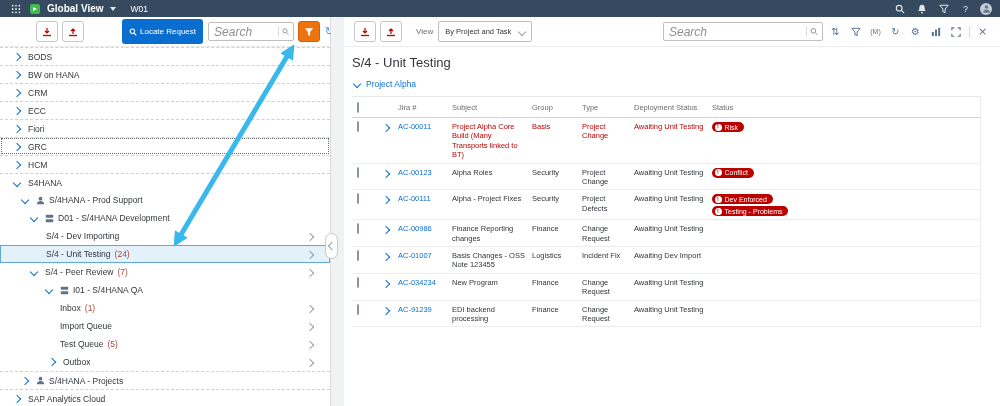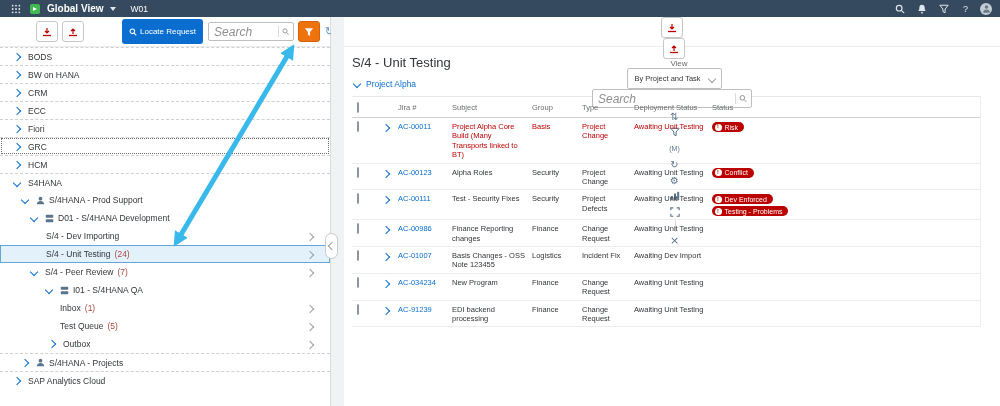--- a/index.html
+++ b/index.html
@@ -18,21 +18,21 @@
   .logo-mark i{display:block;width:0;height:0;border-top:2.5px solid transparent;border-bottom:2.5px solid transparent;border-left:4px solid #fff;}
   .avatar{width:12px;height:12px;border-radius:50%;background:#c3cdd6;display:flex;align-items:center;justify-content:center;overflow:hidden;}
 
   
   .panel-left{position:absolute;top:17px;left:0;width:330px;bottom:0;background:#fff;border-right:1px solid #dcdcdc;display:flex;flex-direction:column;}
   .strip{position:absolute;top:17px;left:331px;width:13px;bottom:0;background:#f1f2f4;border-right:1px solid #e4e4e4;}
   .panel-main{position:absolute;top:17px;left:344px;right:0;bottom:0;background:#fff;}
 
   .toolbar{height:29px;flex:none;display:flex;align-items:center;border-bottom:1px solid #ececec;background:#fff;}
   .tb-left{padding:0 4px 0 36px;}
-  .tb-main{padding:0 10px;flex-direction:column;}
+  .tb-main{padding:0 10px;}
 
   .btn-sm{width:20px;height:19px;border:1px solid #c6c6c6;border-radius:3px;background:#fff;
           display:flex;align-items:center;justify-content:center;flex:none;}
   .btn-sm + .btn-sm{margin-left:4px;}
   .btn-primary{height:25px;margin-left:38px;background:#0a6ed1;color:#fff;border-radius:3px;
                display:flex;align-items:center;gap:3px;padding:0 7px;font-size:8px;flex:none;white-space:nowrap;}
   .search-box{height:19px;border:1px solid #bfbfbf;border-radius:2px;background:#fff;
               display:flex;align-items:center;gap:3px;padding:0 4px 0 5px;flex:none;box-sizing:border-box;}
   .search-box input{border:0;outline:0;padding:0;width:100%;font-size:12px;font-family:inherit;color:#444;background:transparent;}
   .search-box input::placeholder{color:#8f8f8f;font-style:italic;}
@@ -270,20 +270,24 @@
             </svg>
           </span>
         <span class="t-label">I01 - S/4HANA QA</span>
       </div>
       <div class="tree-row lv4">
         <span class="t-label">Inbox</span>
         <span class="t-count">(1)</span>
         <span class="chev r gray nav-chev"></span>
       </div>
       <div class="tree-row lv4">
+        <span class="t-label">Import Queue</span>
+        <span class="chev r gray nav-chev"></span>
+      </div>
+      <div class="tree-row lv4">
         <span class="t-label">Test Queue</span>
         <span class="t-count">(5)</span>
         <span class="chev r gray nav-chev"></span>
       </div>
       <div class="tree-row lv3" style="padding-left:49px;">
         <span class="chev r"></span>
         <span class="t-label">Outbox</span>
         <span class="chev r gray nav-chev"></span>
       </div>
       <div class="tree-row lv1 sep">
@@ -409,21 +413,21 @@
                 <span class="b-ico">!</span>
                 <span>Conflict</span>
               </span>
           </span>
         </div>
 
         <div class="t-row">
           <span><span class="cb"></span></span>
           <span class="chev r exp"></span>
           <a class="jira">AC-00111</a>
-          <span class="cell">Test - Security Fixes</span>
+          <span class="cell">Alpha - Project Fixes</span>
           <span class="cell">Security</span>
           <span class="cell">Project Defects</span>
           <span class="cell">Awaiting Unit Testing</span>
           <span class="status-cell">
             <span class="badge">
                 <span class="b-ico">!</span>
                 <span>Dev Enforced</span>
               </span>
             <span class="badge">
                 <span class="b-ico">!</span>

